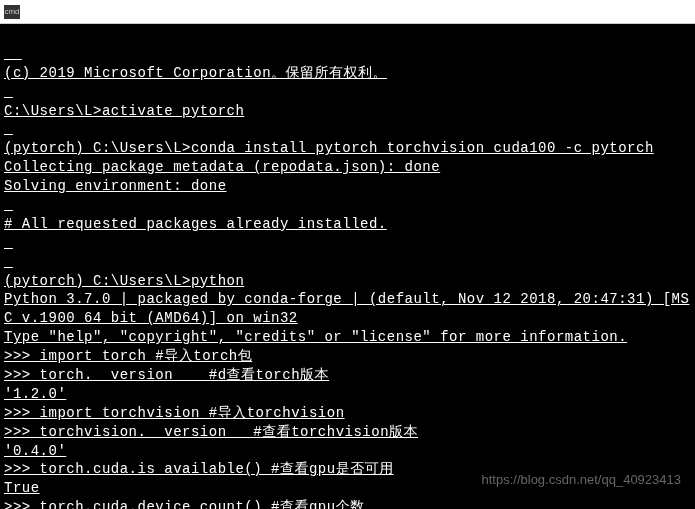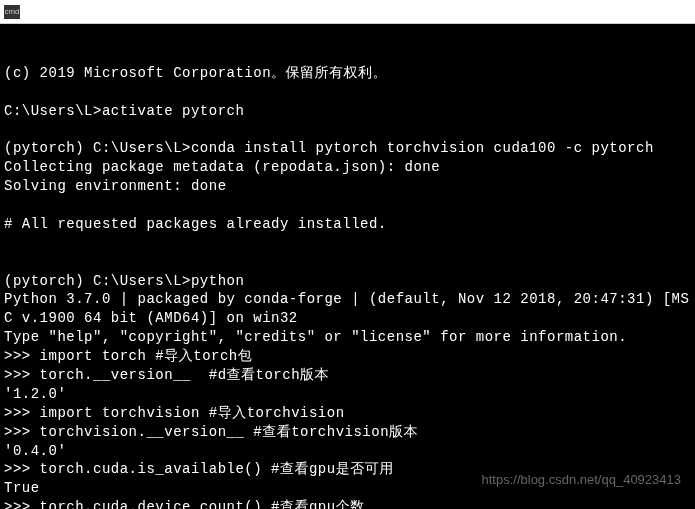--- a/index.html
+++ b/index.html
@@ -43,20 +43,21 @@
     }
     .terminal {
       background: #000;
       color: #fff;
       padding: 2px 4px;
       line-height: 1.35;
       white-space: pre-wrap;
       word-break: break-all;
       letter-spacing: 0.5px;
       height: calc(100% - 24px);
+      text-decoration: underline;
     }
     .terminal-line {
       min-height: 1.35em;
     }
     .watermark {
       position: absolute;
       bottom: 22px;
       right: 14px;
       color: #888;
       font-family: Arial, sans-serif;

